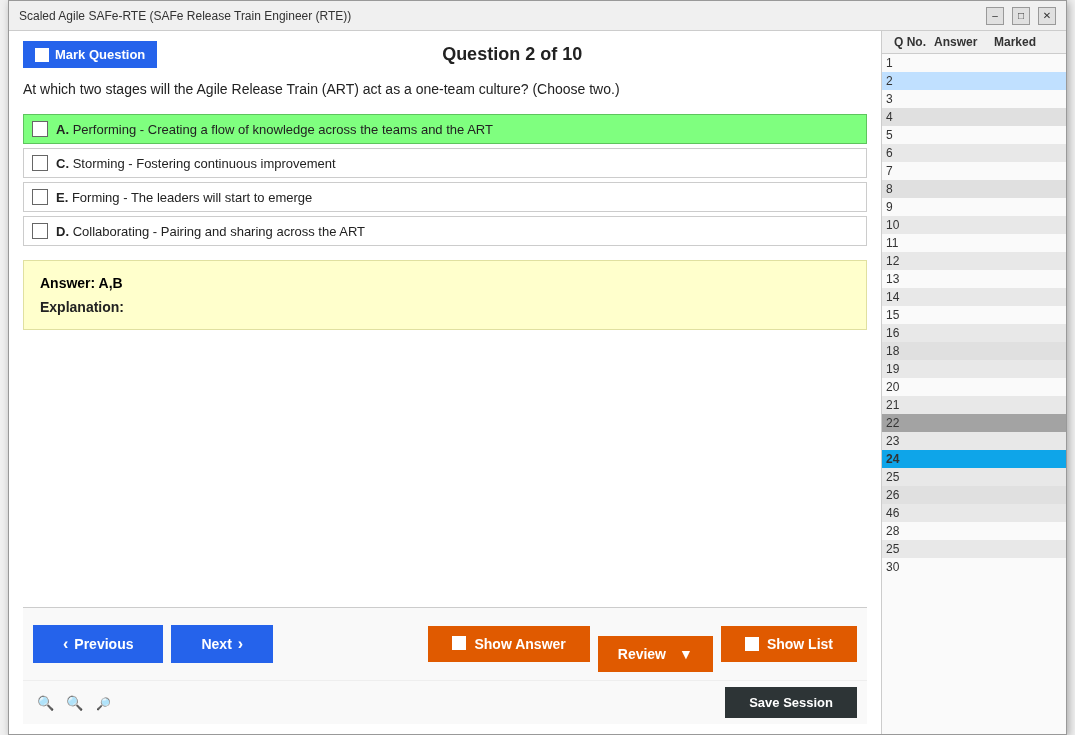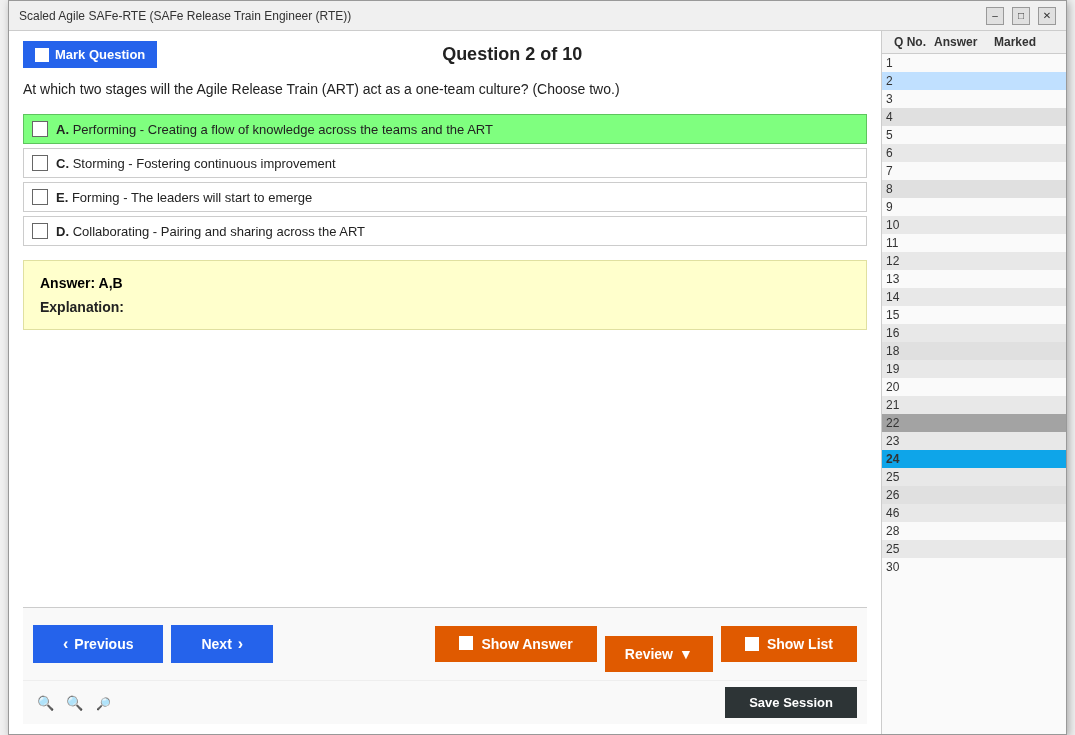--- a/index.html
+++ b/index.html
@@ -196,21 +196,21 @@
     .review-btn {
       background: #e05a00;
       color: white;
       border: none;
       padding: 10px 20px;
       cursor: pointer;
       font-size: 14px;
       font-weight: bold;
       display: flex;
       align-items: center;
-      gap: 6px;
+      gap: 13px;
       margin-top: 20px;
     }
     .show-list-btn {
       background: #e05a00;
       color: white;
       border: none;
       padding: 10px 24px;
       cursor: pointer;
       font-size: 14px;
       font-weight: bold;

